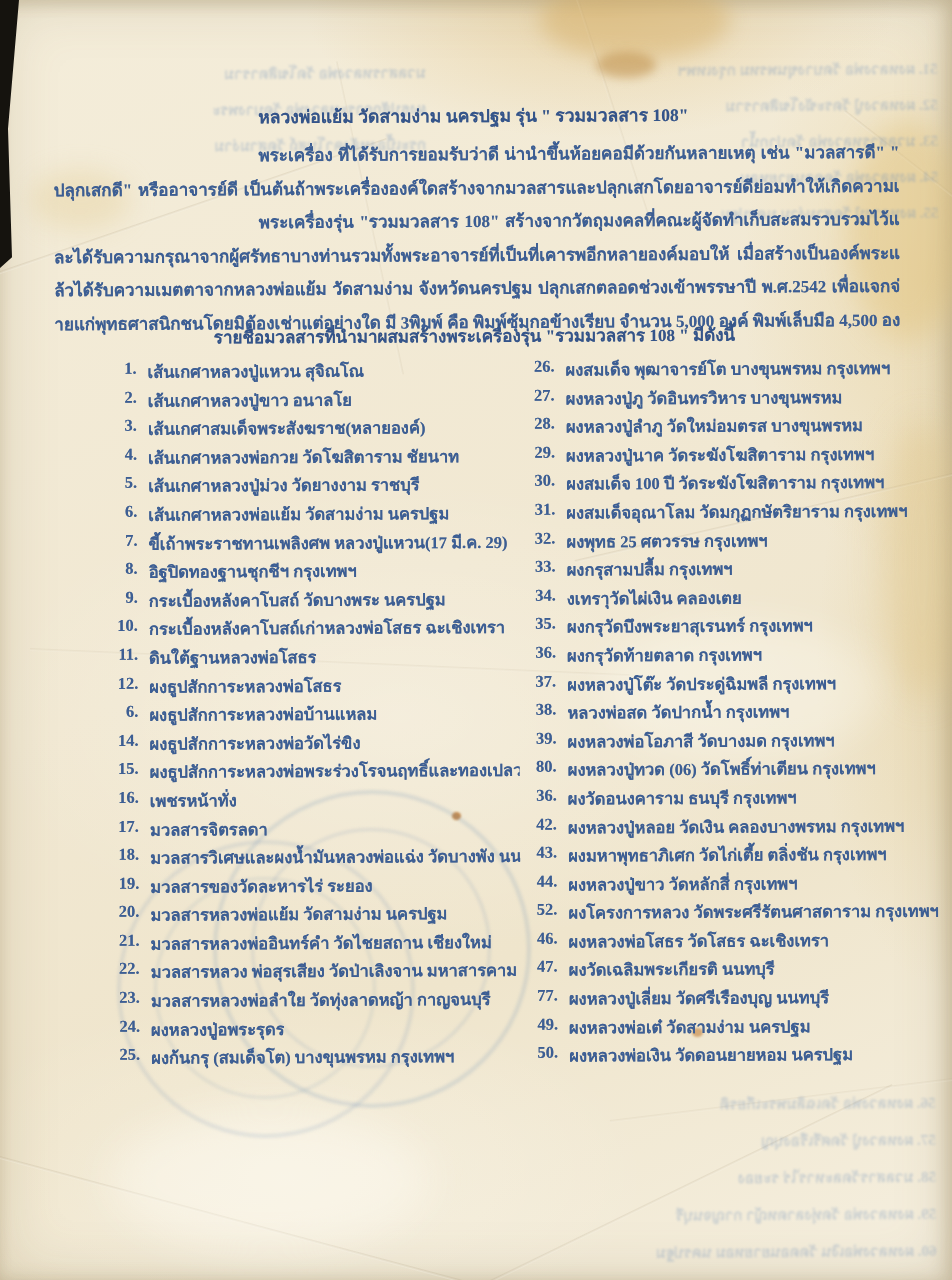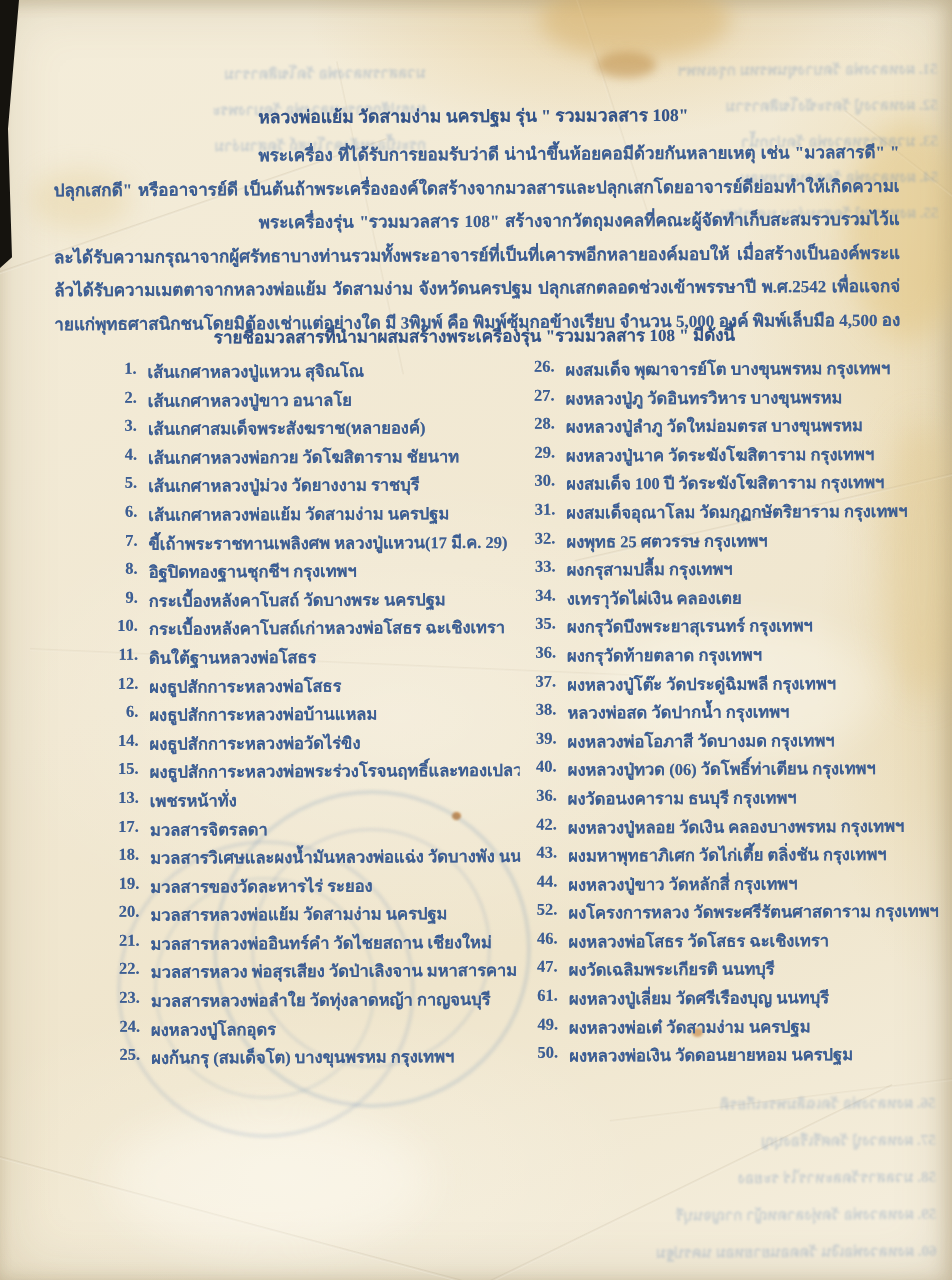--- a/index.html
+++ b/index.html
@@ -162,21 +162,21 @@
         </li>
           <li>
           <span class="num">14.</span>
           <span class="txt">ผงธูปสักการะหลวงพ่อวัดไร่ขิง</span>
         </li>
           <li>
           <span class="num">15.</span>
           <span class="txt">ผงธูปสักการะหลวงพ่อพระร่วงโรจนฤทธิ์และทองเปลว</span>
         </li>
           <li>
-          <span class="num">13.</span>
+          <span class="num">16.</span>
           <span class="txt">เพชรหน้าทั่ง</span>
         </li>
           <li>
           <span class="num">17.</span>
           <span class="txt">มวลสารจิตรลดา</span>
         </li>
           <li>
           <span class="num">18.</span>
           <span class="txt">มวลสารวิเศษและผงน้ำมันหลวงพ่อแฉ่ง วัดบางพัง นนทบุรี</span>
         </li>
@@ -195,21 +195,21 @@
           <li>
           <span class="num">22.</span>
           <span class="txt">มวลสารหลวง พ่อสุรเสียง วัดป่าเลิงจาน มหาสารคาม</span>
         </li>
           <li>
           <span class="num">23.</span>
           <span class="txt">มวลสารหลวงพ่อลำใย วัดทุ่งลาดหญ้า กาญจนบุรี</span>
         </li>
           <li>
           <span class="num">24.</span>
-          <span class="txt">ผงหลวงปู่โลกอุดร</span>
+          <span class="txt">ผงหลวงปู่อพระรุดร</span>
         </li>
           <li>
           <span class="num">25.</span>
           <span class="txt">ผงก้นกรุ (สมเด็จโต) บางขุนพรหม กรุงเทพฯ</span>
         </li>
         </ul>
 
       <ul class="materials right-col">
           <li>
           <span class="num">26.</span>
@@ -261,21 +261,21 @@
         </li>
           <li>
           <span class="num">38.</span>
           <span class="txt">หลวงพ่อสด วัดปากน้ำ กรุงเทพฯ</span>
         </li>
           <li>
           <span class="num">39.</span>
           <span class="txt">ผงหลวงพ่อโอภาสี วัดบางมด กรุงเทพฯ</span>
         </li>
           <li>
-          <span class="num">40.</span>
+          <span class="num">80.</span>
           <span class="txt">ผงหลวงปู่ทวด (06) วัดโพธิ์ท่าเตียน กรุงเทพฯ</span>
         </li>
           <li>
           <span class="num">36.</span>
           <span class="txt">ผงวัดอนงคาราม ธนบุรี กรุงเทพฯ</span>
         </li>
           <li>
           <span class="num">42.</span>
           <span class="txt">ผงหลวงปู่หลอย วัดเงิน คลองบางพรหม กรุงเทพฯ</span>
         </li>
@@ -293,21 +293,21 @@
         </li>
           <li>
           <span class="num">46.</span>
           <span class="txt">ผงหลวงพ่อโสธร วัดโสธร ฉะเชิงเทรา</span>
         </li>
           <li>
           <span class="num">47.</span>
           <span class="txt">ผงวัดเฉลิมพระเกียรติ นนทบุรี</span>
         </li>
           <li>
-          <span class="num">61.</span>
+          <span class="num">77.</span>
           <span class="txt">ผงหลวงปู่เลี่ยม วัดศรีเรืองบุญ นนทบุรี</span>
         </li>
           <li>
           <span class="num">49.</span>
           <span class="txt">ผงหลวงพ่อเต๋ วัดสามง่าม นครปฐม</span>
         </li>
           <li>
           <span class="num">50.</span>
           <span class="txt">ผงหลวงพ่อเงิน วัดดอนยายหอม นครปฐม</span>
         </li>

